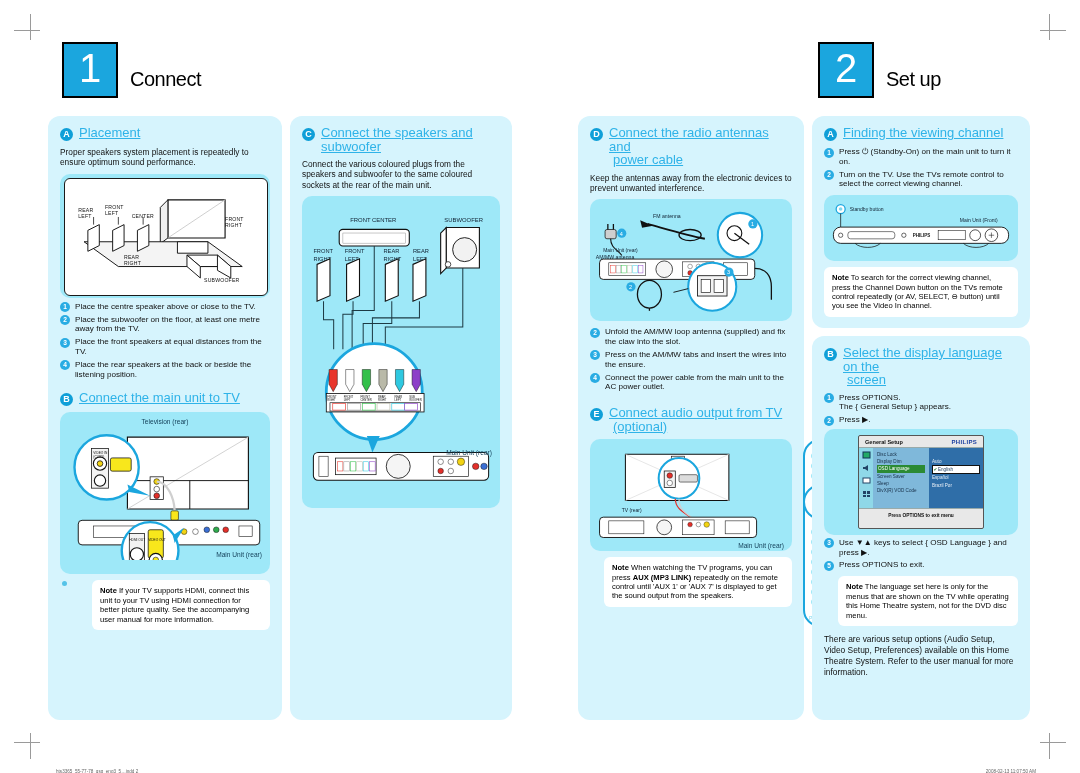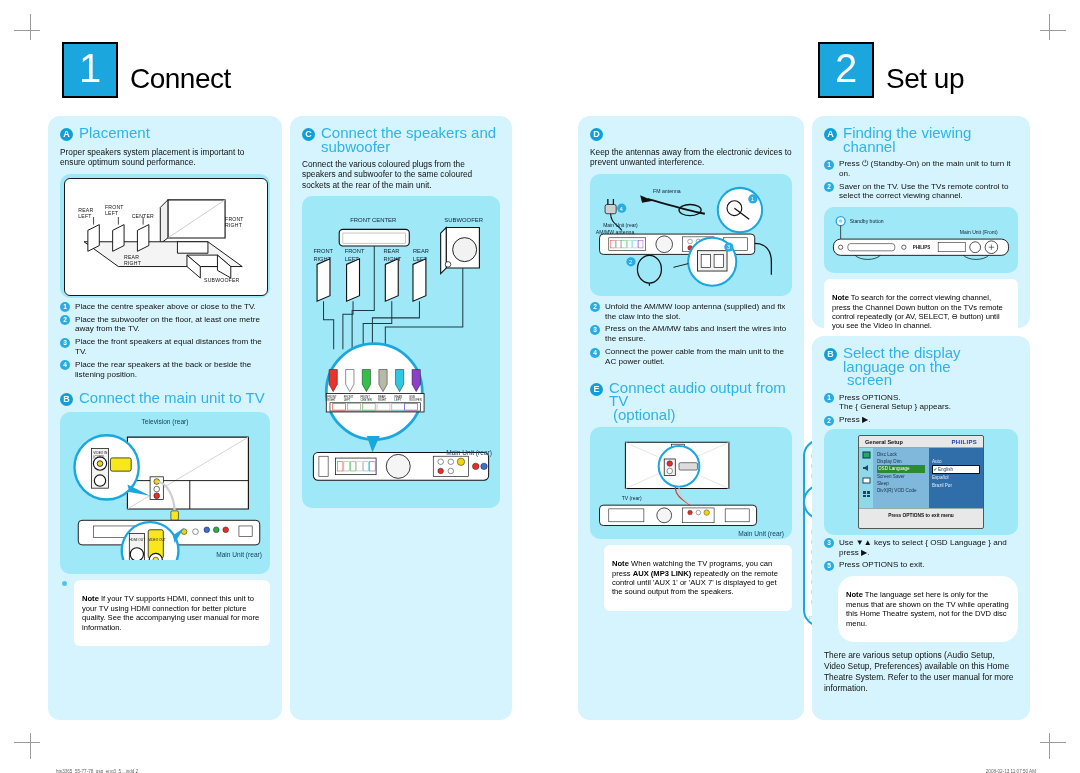--- a/index.html
+++ b/index.html
@@ -8,44 +8,44 @@
 
   
   .crop{position:absolute;background:#9a9a9a;}
   .crop.h{height:1px;width:26px;}
   .crop.v{width:1px;height:26px;}
 
   
   .step-head{display:flex;align-items:center;gap:12px;}
   .step-num{width:52px;height:52px;background:#1ba6de;border:2px solid #000;
             color:#fff;font-size:40px;line-height:48px;text-align:center;font-weight:400;}
-  .step-title{font-size:28px;font-weight:400;letter-spacing:-0.5px;color:#000;margin-top:18px;}
+  .step-title{font-size:20px;font-weight:400;letter-spacing:-0.5px;color:#000;margin-top:18px;}
 
   
   .panel{background:#d6f4fd;border-radius:12px;padding:10px 12px 12px 12px;box-sizing:border-box;}
   .panel-inner{background:#9ee8f8;border-radius:10px;padding:8px;box-sizing:border-box;}
 
   .sec-head{display:flex;align-items:flex-start;gap:6px;margin-bottom:6px;}
   .badge{flex:0 0 auto;width:13px;height:13px;border-radius:50%;background:#0f9fd8;color:#fff;
          font-size:9px;font-weight:bold;line-height:13px;text-align:center;margin-top:2px;}
-  .sec-title{color:#2fb3e8;font-size:15px;line-height:13.5px;font-weight:400;}
+  .sec-title{color:#2fb3e8;font-size:13px;line-height:13.5px;font-weight:400;text-decoration:underline;}
   .sec-title .ind{display:block;padding-left:0;}
 
   .body-text{font-size:8.3px;line-height:10.4px;color:#111;margin:0 0 6px 0;}
 
   ol.steps{list-style:none;margin:4px 0 0 0;padding:0;}
   ol.steps li{position:relative;padding-left:15px;margin-bottom:3px;font-size:8.1px;line-height:9.8px;color:#111;}
   ol.steps li .n{position:absolute;left:0;top:0.5px;width:10px;height:10px;border-radius:50%;
       background:#29ace3;color:#fff;font-size:6.6px;line-height:10px;text-align:center;font-weight:bold;}
 
   ul.bullets{list-style:none;margin:4px 0 0 0;padding:0;}
   ul.bullets li{position:relative;padding-left:15px;margin-bottom:3px;font-size:8.1px;line-height:9.8px;}
   ul.bullets li .dot{position:absolute;left:2px;top:3px;width:5px;height:5px;border-radius:50%;background:#55c3e8;}
 
-  .note{background:#fff;border-radius:6px;padding:14px 8px;font-size:7.6px;line-height:9.4px;margin-top:6px;}
+  .note{background:#fff;border-radius:6px;padding:6px 8px;font-size:7.6px;line-height:9.4px;margin-top:6px;}
   .note b{font-weight:bold;}
 
   .cap{font-size:6.6px;color:#16435c;text-align:right;}
   .capc{font-size:6.6px;color:#16435c;text-align:center;}
   .wht{background:#fff;border:1px solid #1a1a1a;}
   .lblb{font-size:5.4px;color:#123;letter-spacing:.2px;line-height:6px;}
 
   .footer{position:absolute;bottom:4px;left:0;width:100%;}
   .footer .l{position:absolute;left:56px;font-size:4.6px;color:#666;}
   .footer .r{position:absolute;right:44px;font-size:4.6px;color:#666;}
@@ -77,21 +77,21 @@
     <div class="step-num">2</div>
     <div class="step-title">Set up</div>
   </div>
 
   <div class="panel" style="position:absolute;left:48px;top:116px;width:234px;height:604px;">
 
     <div class="sec-head">
       <div class="badge">A</div>
       <div class="sec-title">Placement</div>
     </div>
-    <p class="body-text">Proper speakers system placement is important to ensure optimum sound performance.</p>
+    <p class="body-text">Proper speakers system placement is repeatedly to ensure optimum sound performance.</p>
 
     <div class="panel-inner" style="height:124px;padding:4px;">
       <div class="wht" style="width:100%;height:100%;border-radius:6px;position:relative;overflow:hidden;">
         <svg viewBox="0 0 212 114" width="100%" height="100%">
 
           <polygon points="108,18 168,18 168,58 108,58" fill="#fff" stroke="#111" stroke-width="1.2"></polygon>
           <line x1="108" y1="58" x2="168" y2="18" stroke="#ccc" stroke-width="1"></line>
           <polygon points="100,26 108,18 108,58 100,64" fill="#efefef" stroke="#111" stroke-width="1"></polygon>
 
           <polygon points="20,62 150,62 186,88 56,88" fill="#f4f4f4" stroke="#111" stroke-width="1"></polygon>
@@ -188,21 +188,21 @@
         <text x="64" y="126" font-size="3.4" fill="#111" font-family="Liberation Sans">HDMI OUT</text>
         <text x="84" y="126" font-size="3.4" fill="#111" font-family="Liberation Sans">VIDEO OUT</text>
       </svg>
       <div class="cap" style="position:absolute;right:8px;bottom:16px;">Main Unit (rear)</div>
     </div>
 
     <ul class="bullets">
       <li><span class="dot"></span></li>
     </ul>
 
-    <div class="note" style="margin-left:14px;">
+    <div class="note" style="margin-left:32px;">
       <b>Note</b>
       <span>If your TV supports HDMI, connect this unit to your TV using HDMI connection for better picture quality. See the accompanying user manual for more information.</span>
     </div>
   </div>
 
   <div class="panel" style="position:absolute;left:290px;top:116px;width:222px;height:604px;">
 
     <div class="sec-head">
       <div class="badge">C</div>
       <div class="sec-title">Connect the speakers and subwoofer</div>
@@ -312,20 +312,24 @@
         </g>
       </svg>
       <div class="cap" style="position:absolute;right:8px;bottom:52px;">Main Unit (rear)</div>
     </div>
   </div>
 
   <div class="panel" style="position:absolute;left:578px;top:116px;width:226px;height:604px;">
 
     <div class="sec-head">
       <div class="badge">D</div>
+      <div class="sec-title">
+        <span>Connect the radio antennas and</span>
+        <span class="ind" style="padding-left:4px;">power cable</span>
+      </div>
     </div>
     <p class="body-text">Keep the antennas away from the electronic devices to prevent unwanted interference.</p>
 
     <div class="panel-inner" style="height:122px;padding:4px;position:relative;">
       <svg viewBox="0 0 210 114" width="100%" height="100%">
         <text x="64" y="12" font-size="5.6" fill="#123" font-family="Liberation Sans">FM antenna</text>
         <text x="2" y="56" font-size="5.6" fill="#123" font-family="Liberation Sans">AM/MW antenna</text>
 
         <path d="M58,18 C80,24 100,30 120,34" stroke="#111" stroke-width="2" fill="none"></path>
         <polygon points="50,14 64,20 52,22" fill="#111"></polygon>
@@ -468,21 +472,21 @@
     <text x="21" y="180" font-size="5" fill="#7fd8ef" font-family="Liberation Sans">PHILIPS</text>
   </svg>
 
   <div class="panel" style="position:absolute;left:812px;top:116px;width:218px;height:212px;">
     <div class="sec-head">
       <div class="badge">A</div>
       <div class="sec-title">Finding the viewing channel</div>
     </div>
     <ol class="steps">
       <li><span class="n">1</span><span>Press ⏻ (Standby-On) on the main unit to turn it on.</span></li>
-      <li><span class="n">2</span><span>Saver on the TV. Use the TVs remote control to select the correct viewing channel.</span></li>
+      <li><span class="n">2</span><span>Turn on the TV. Use the TVs remote control to select the correct viewing channel.</span></li>
     </ol>
 
     <div class="panel-inner" style="height:66px;padding:4px;margin-top:6px;position:relative;">
       <svg viewBox="0 0 206 58" width="100%" height="100%">
         <circle cx="14" cy="8" r="5" fill="#fff" stroke="#1ba6de" stroke-width="1.4"></circle>
         <circle cx="14" cy="8" r="2" fill="#7fd8ef"></circle>
         <text x="24" y="10" font-size="5.6" fill="#123" font-family="Liberation Sans">Standby button</text>
         <text x="146" y="22" font-size="5.6" fill="#123" font-family="Liberation Sans">Main Unit (Front)</text>
         <line x1="14" y1="13" x2="14" y2="30" stroke="#111" stroke-width="0.8"></line>
         <rect x="6" y="28" width="194" height="18" rx="8" fill="#fff" stroke="#111" stroke-width="1"></rect>
@@ -569,21 +573,21 @@
         </div>
         <div style="border-top:1px solid #9aa;text-align:center;font-size:4.8px;font-weight:bold;color:#111;padding:4px 0;">Press OPTIONS to exit menu</div>
       </div>
     </div>
 
     <ol class="steps" style="margin-top:3px;">
       <li><span class="n">3</span><span>Use ▼▲ keys to select { OSD Language } and press ▶.</span></li>
       <li><span class="n">5</span><span>Press OPTIONS to exit.</span></li>
     </ol>
 
-    <div class="note" style="margin-left:14px;border-radius:16px;">
+    <div class="note" style="margin-left:14px;">
       <b>Note</b>
       <span>The language set here is only for the menus that are shown on the TV while operating this Home Theatre system, not for the DVD disc menu.</span>
     </div>
 
     <p class="body-text" style="margin-top:8px;font-size:8.4px;line-height:11px;">There are various setup options (Audio Setup, Video Setup, Preferences) available on this Home Theatre System. Refer to the user manual for more information.</p>
   </div>
 
   <div class="footer">
     <span class="l">hts3365_55-77-78_qsg_eng3_5…indd   2</span>
     <span class="r">2008-02-13   11:07:50 AM</span>

